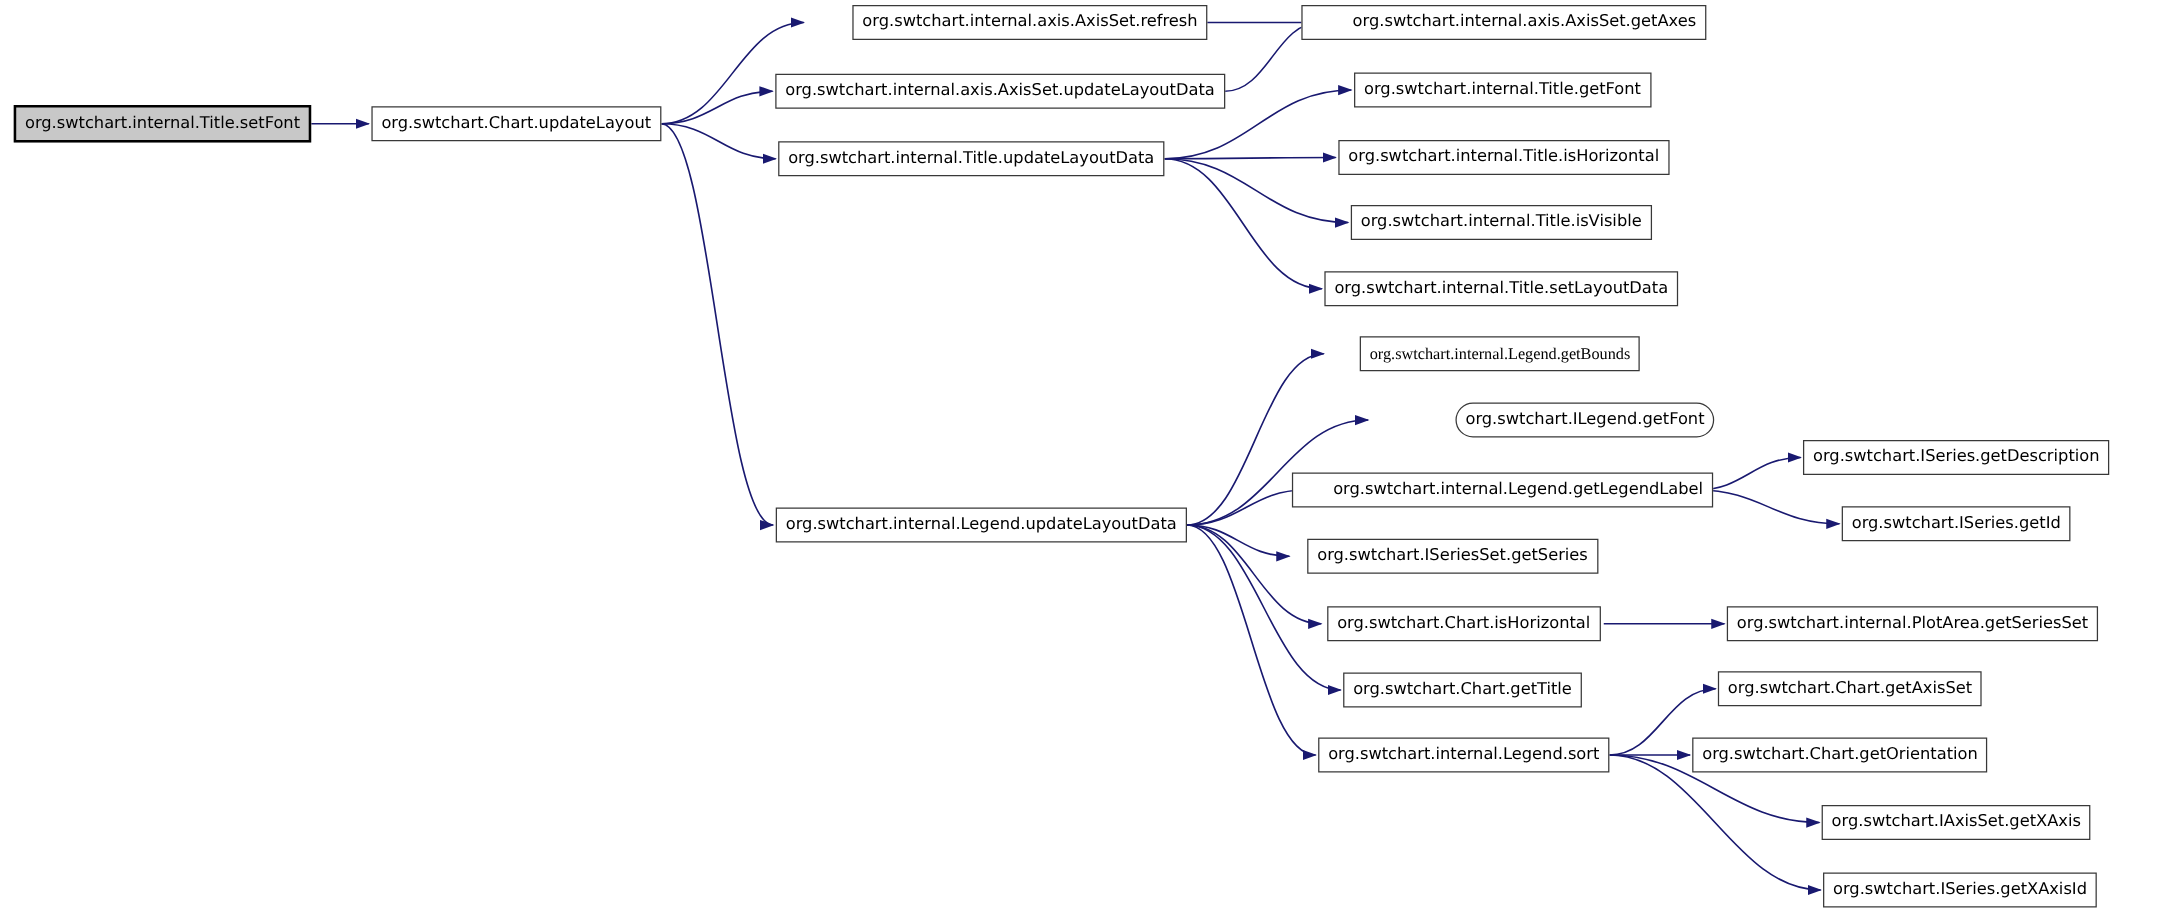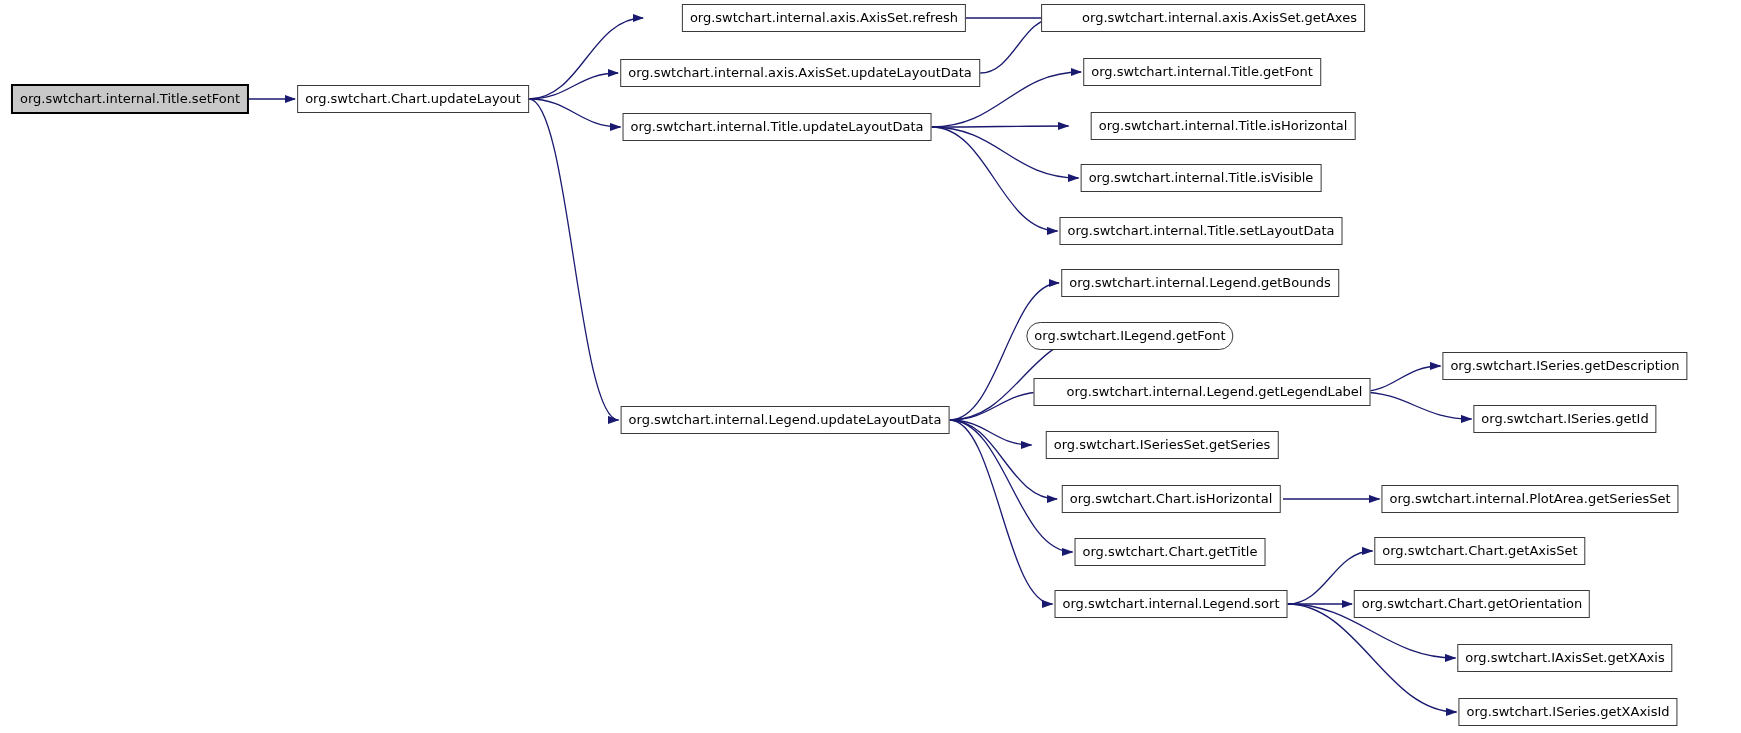--- a/index.html
+++ b/index.html
@@ -85,25 +85,25 @@
       </g>
   </svg>
   <div id="nodes">
       <div class="node highlight" style="left: 130px; top: 99px;">org.swtchart.internal.Title.setFont</div>
       <div class="node" style="left: 413px; top: 99px;">org.swtchart.Chart.updateLayout</div>
       <div class="node" style="left: 808px; top: 18px; margin-left: 16px;">org.swtchart.internal.axis.AxisSet.refresh</div>
       <div class="node" style="left: 1203px; top: 18px; padding-left: 40px;">org.swtchart.internal.axis.AxisSet.getAxes</div>
       <div class="node" style="left: 800px; top: 73px;">org.swtchart.internal.axis.AxisSet.updateLayoutData</div>
       <div class="node" style="left: 1202px; top: 72px;">org.swtchart.internal.Title.getFont</div>
       <div class="node" style="left: 777px; top: 127px;">org.swtchart.internal.Title.updateLayoutData</div>
-      <div class="node" style="left: 1203px; top: 126px; margin-left: 20px;">org.swtchart.internal.Title.isHorizontal</div>
+      <div class="node" style="left: 1203px; top: 126px;">org.swtchart.internal.Title.isHorizontal</div>
       <div class="node" style="left: 1201px; top: 178px;">org.swtchart.internal.Title.isVisible</div>
       <div class="node" style="left: 1201px; top: 231px;">org.swtchart.internal.Title.setLayoutData</div>
-      <div class="node" style="left: 1200px; top: 283px;">org.swtchart.internal.Legend.getBounds</div>
-      <div class="node" style="left: 1130px; top: 336px; border-radius: 14px;">org.swtchart.ILegend.getFont</div>
+      <div class="node" style="left: 1200px; top: 283px; font-family: Liberation Serif, serif;">org.swtchart.internal.Legend.getBounds</div>
+      <div class="node" style="left: 1268px; top: 336px; border-radius: 14px;">org.swtchart.ILegend.getFont</div>
       <div class="node" style="left: 1202px; top: 392px; padding-left: 32px;">org.swtchart.internal.Legend.getLegendLabel</div>
       <div class="node" style="left: 1565px; top: 366px;">org.swtchart.ISeries.getDescription</div>
       <div class="node" style="left: 1565px; top: 419px;">org.swtchart.ISeries.getId</div>
       <div class="node" style="left: 785px; top: 420px;">org.swtchart.internal.Legend.updateLayoutData</div>
       <div class="node" style="left: 1150px; top: 445px; margin-left: 12px;">org.swtchart.ISeriesSet.getSeries</div>
       <div class="node" style="left: 1171px; top: 499px;">org.swtchart.Chart.isHorizontal</div>
       <div class="node" style="left: 1530px; top: 499px;">org.swtchart.internal.PlotArea.getSeriesSet</div>
       <div class="node" style="left: 1170px; top: 552px;">org.swtchart.Chart.getTitle</div>
       <div class="node" style="left: 1480px; top: 551px;">org.swtchart.Chart.getAxisSet</div>
       <div class="node" style="left: 1171px; top: 604px;">org.swtchart.internal.Legend.sort</div>

